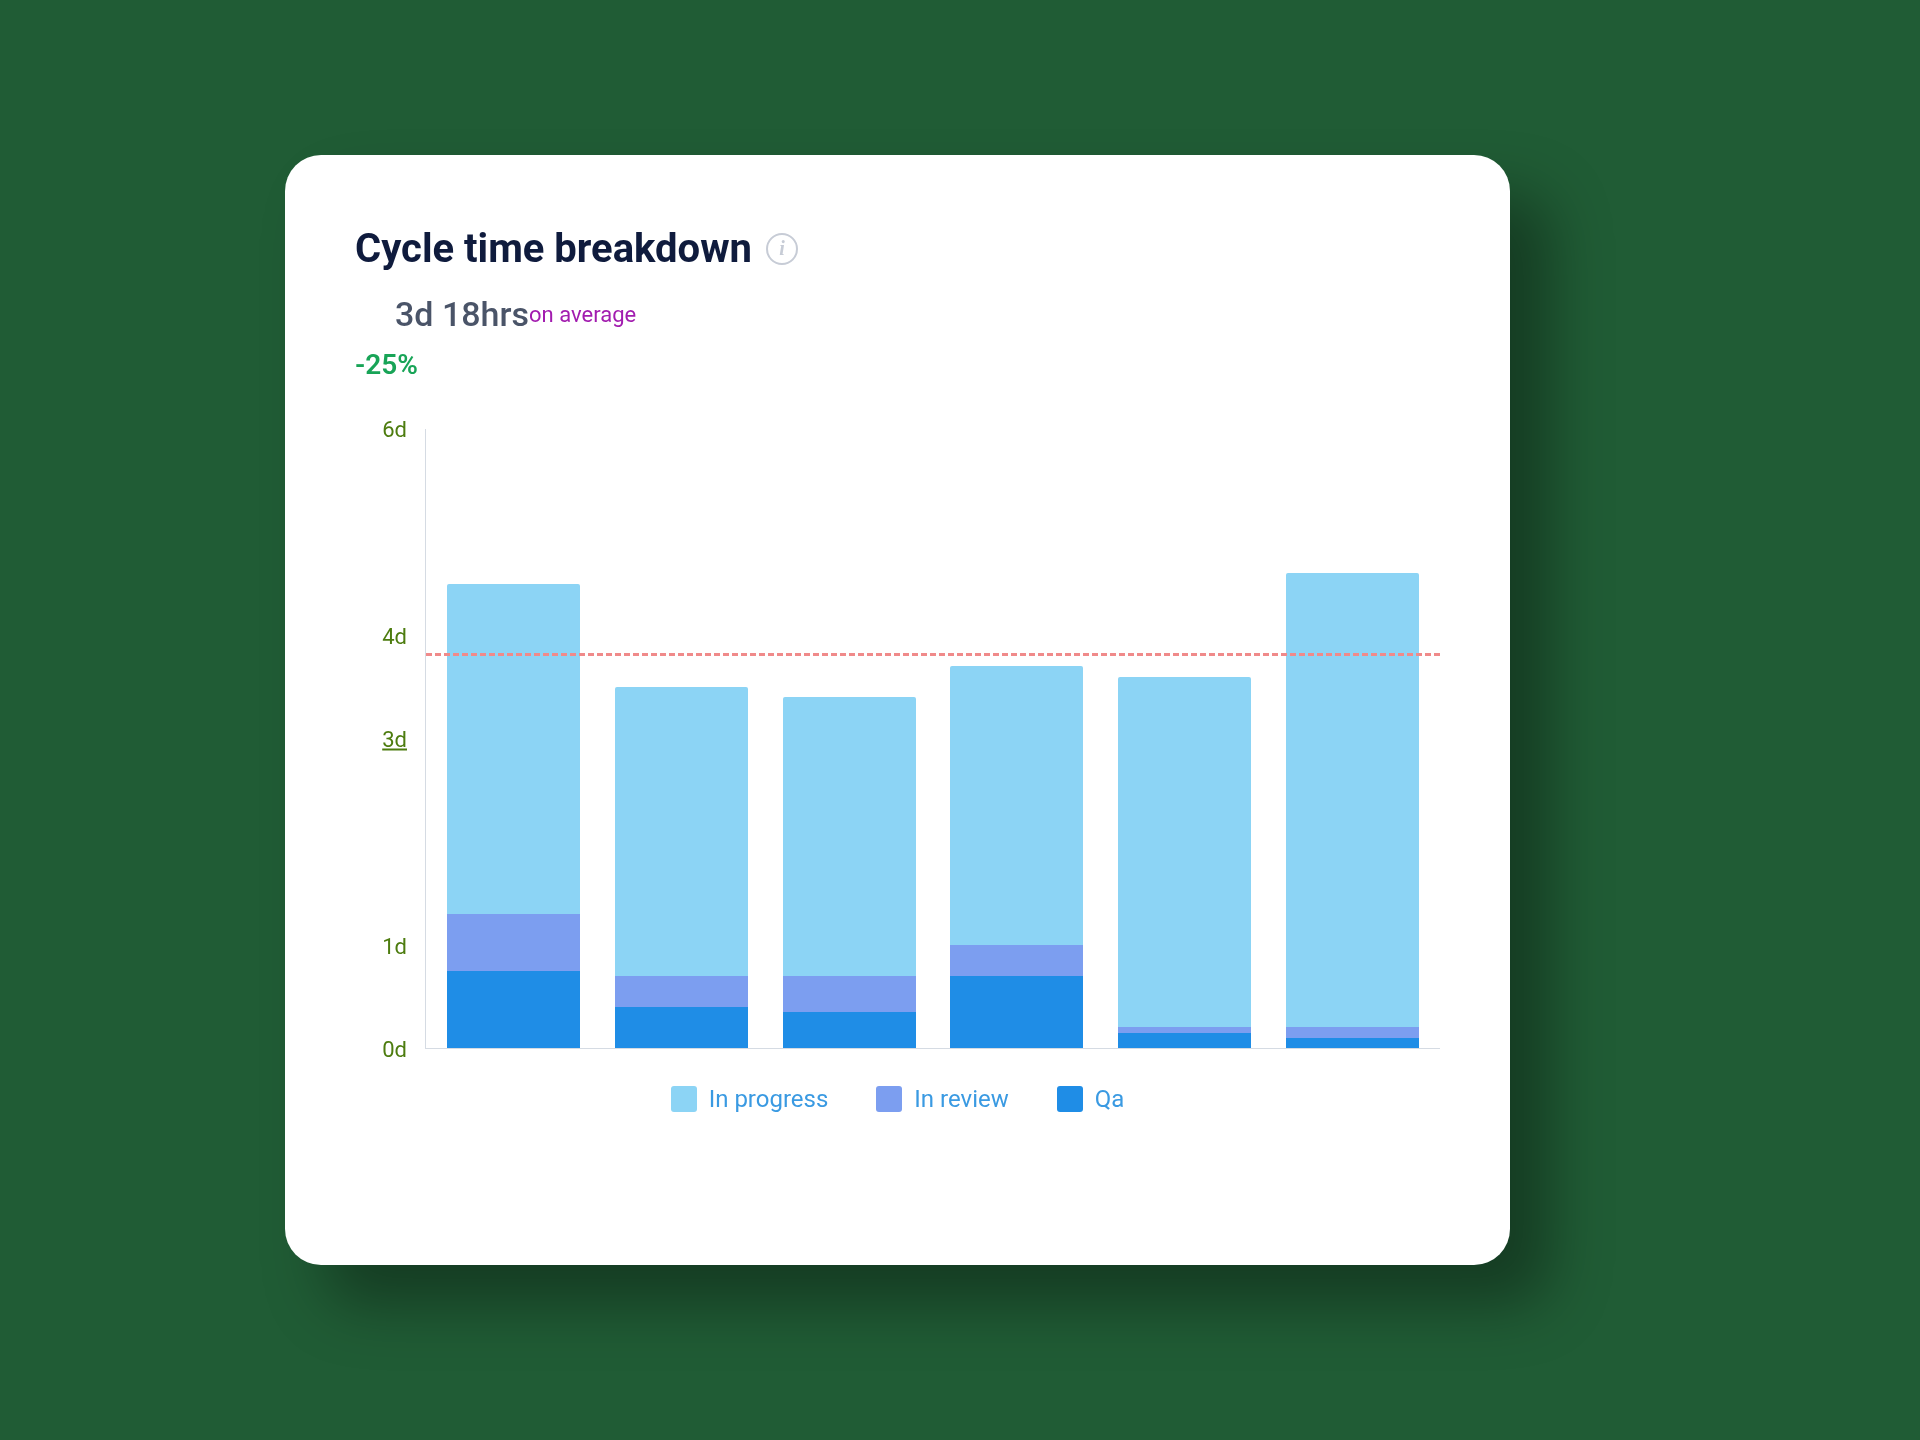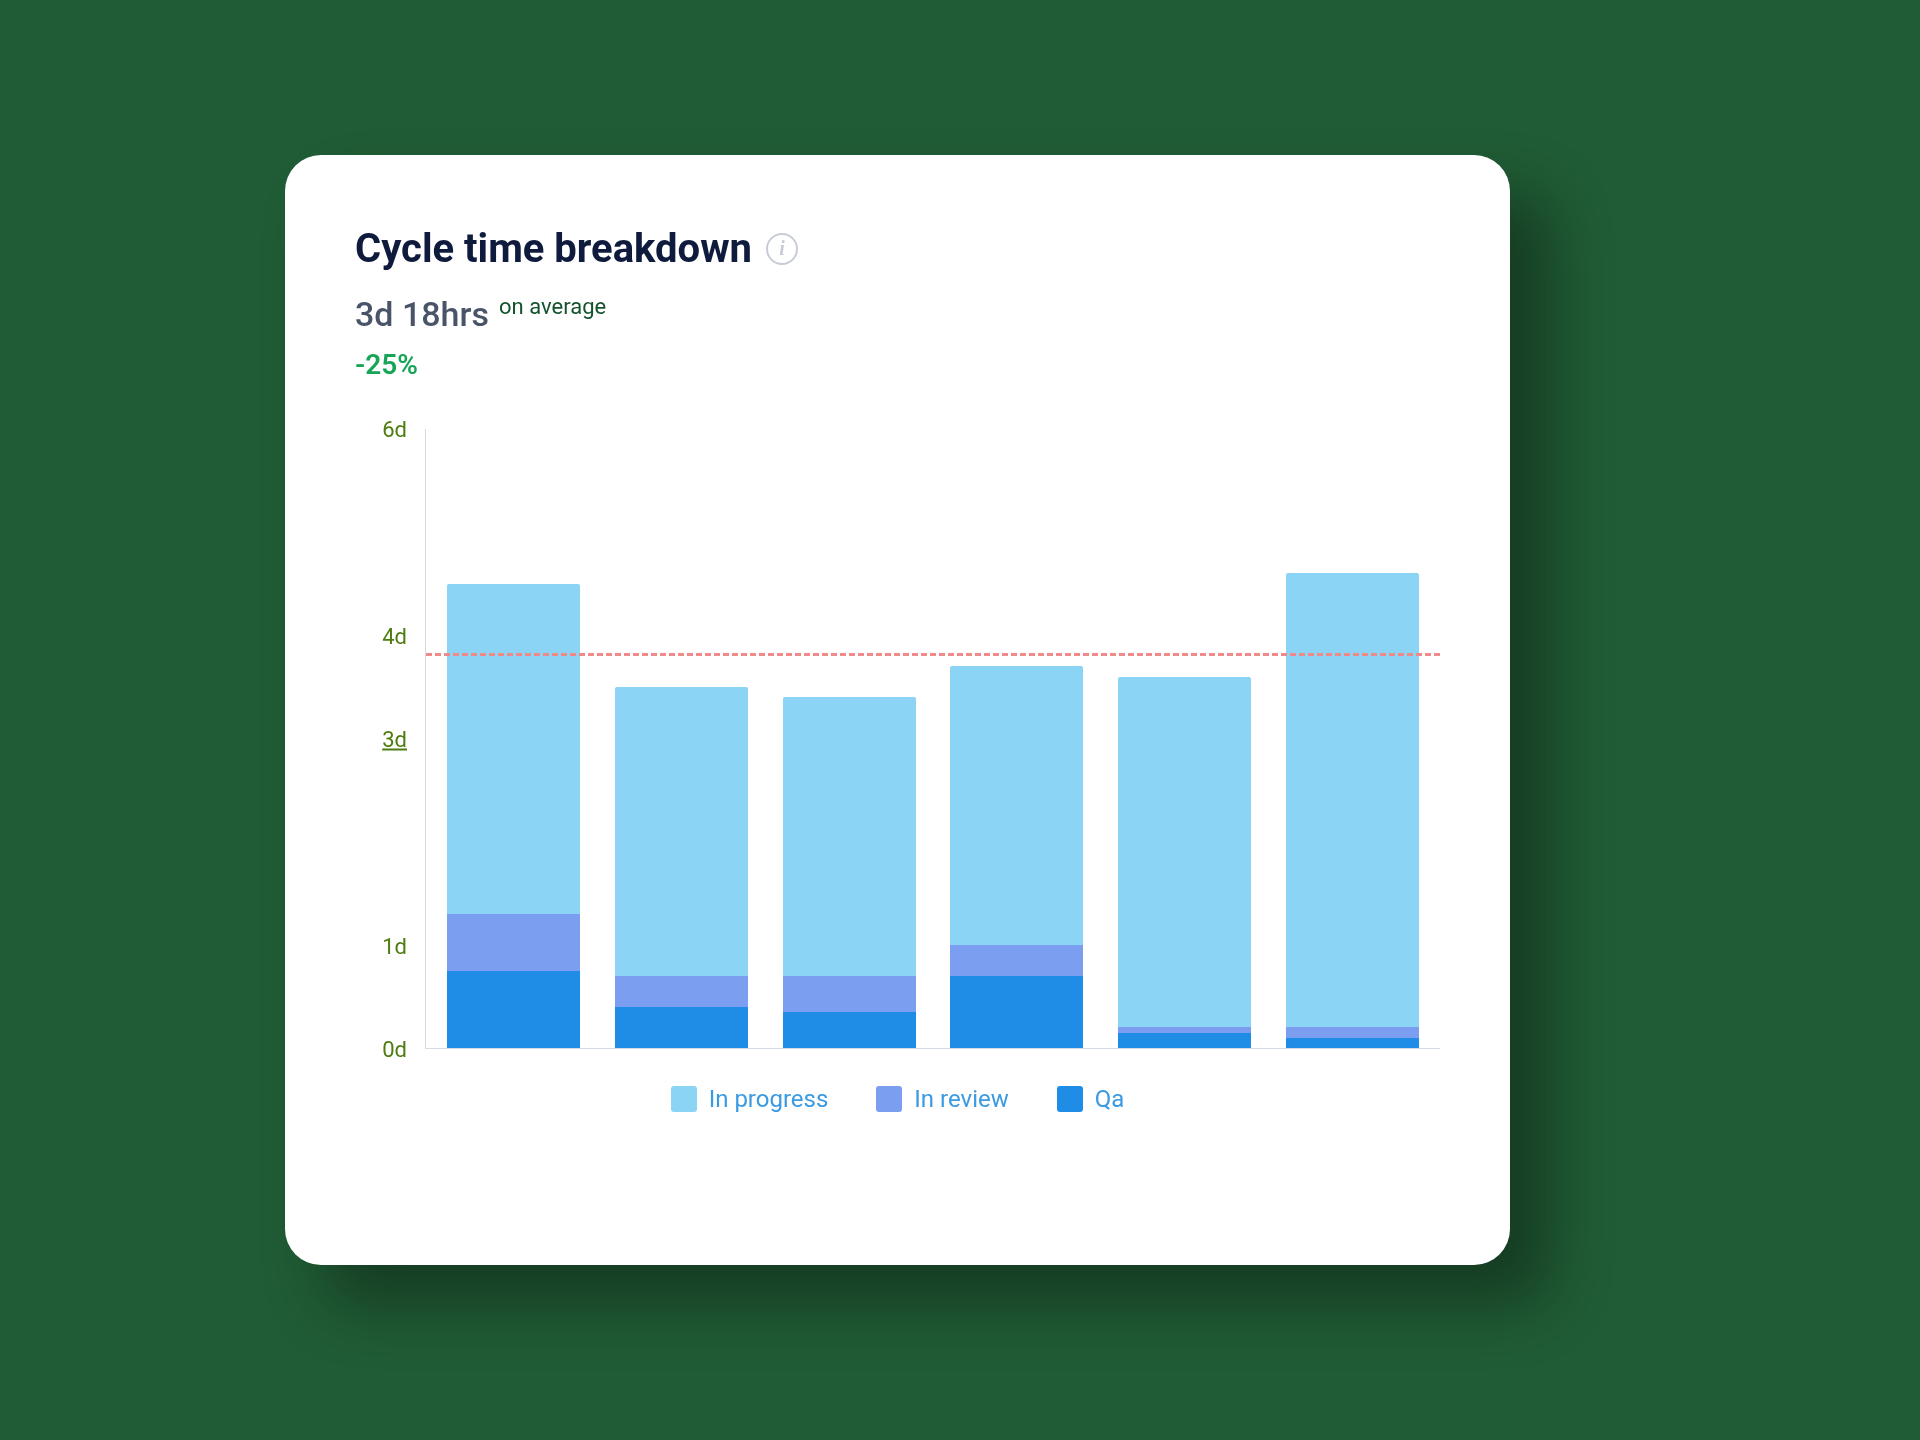--- a/index.html
+++ b/index.html
@@ -42,31 +42,31 @@
     font-size: 20px;
     line-height: 26px;
     text-align: center;
     font-weight: 600;
     font-family: Georgia, serif;
     font-style: italic;
   }
   .subtitle-row {
     margin-top: 22px;
     display: flex;
-    align-items: flex-start;
-    gap: 10px;
+    align-items: center;
+    margin-left: 40px;
   }
   .avg-value {
     font-size: 34px;
     font-weight: 500;
     color: #4a5468;
   }
   .avg-suffix {
     font-size: 22px;
-    color: #14532d;
+    color: #a21caf;
   }
   .delta {
     margin-top: 14px;
     font-size: 28px;
     font-weight: 600;
     color: #18a457;
   }
   .chart-area {
     position: relative;
     margin-top: 48px;

